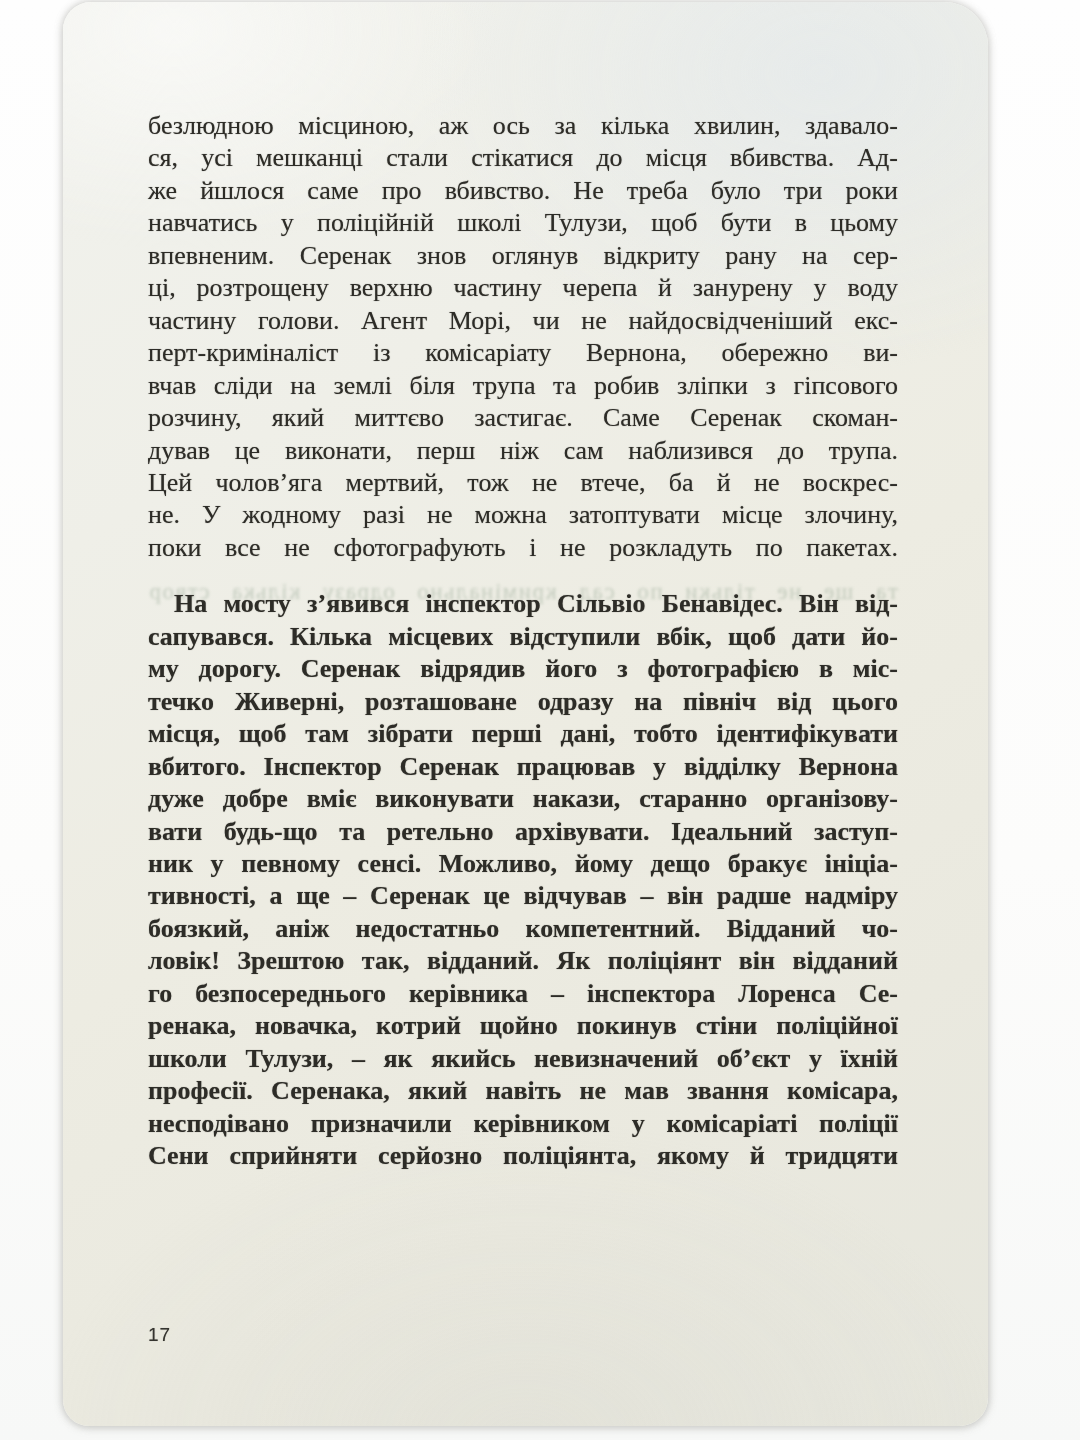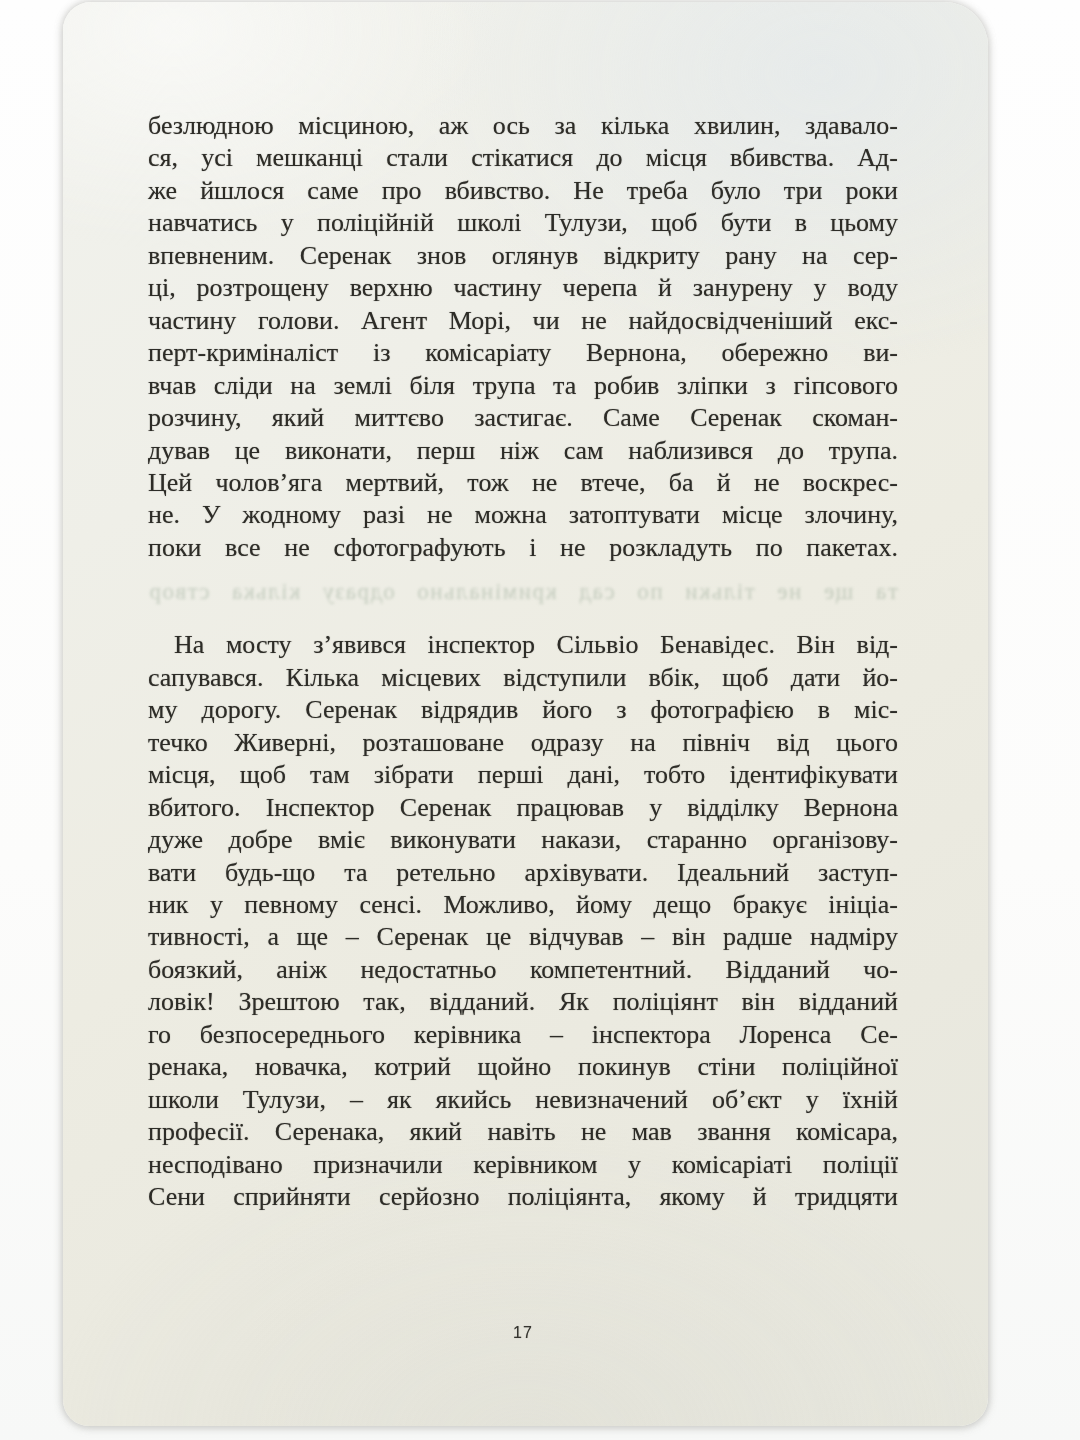--- a/index.html
+++ b/index.html
@@ -40,21 +40,21 @@
   }
   .text-col {
     position: absolute;
     left: 85px;
     top: 108px;
     width: 750px;
     font-size: 26px;
     color: #2d2c27;
   }
   .para { margin: 0; }
-  .para + .para { margin-top: 65px; }
+  .para + .para { margin-top: 24px; font-weight: bold; }
   .line {
     line-height: 32.45px;
     text-align: justify;
     text-align-last: justify;
     text-shadow: 0 0 1.1px rgba(46,44,38,0.50);
     white-space: normal;
   }
   .line.indent { text-indent: 26px; }
   .ghost-line {
     position: absolute;
@@ -72,23 +72,22 @@
     white-space: nowrap;
     overflow: hidden;
     text-align: justify;
     text-align-last: justify;
   }
   .page-number {
     position: absolute;
     left: 85px;
     top: 1322px;
     width: 750px;
-    text-align: center;
     font-family: "Liberation Sans", sans-serif;
-    font-size: 16px;
+    font-size: 19px;
     color: #35342f;
     letter-spacing: 1px;
     text-shadow: 0 0 0.8px rgba(50,50,45,0.45);
   }
 </style>
 </head>
 <body>
 
 <div class="backdrop">
   <div class="page">

